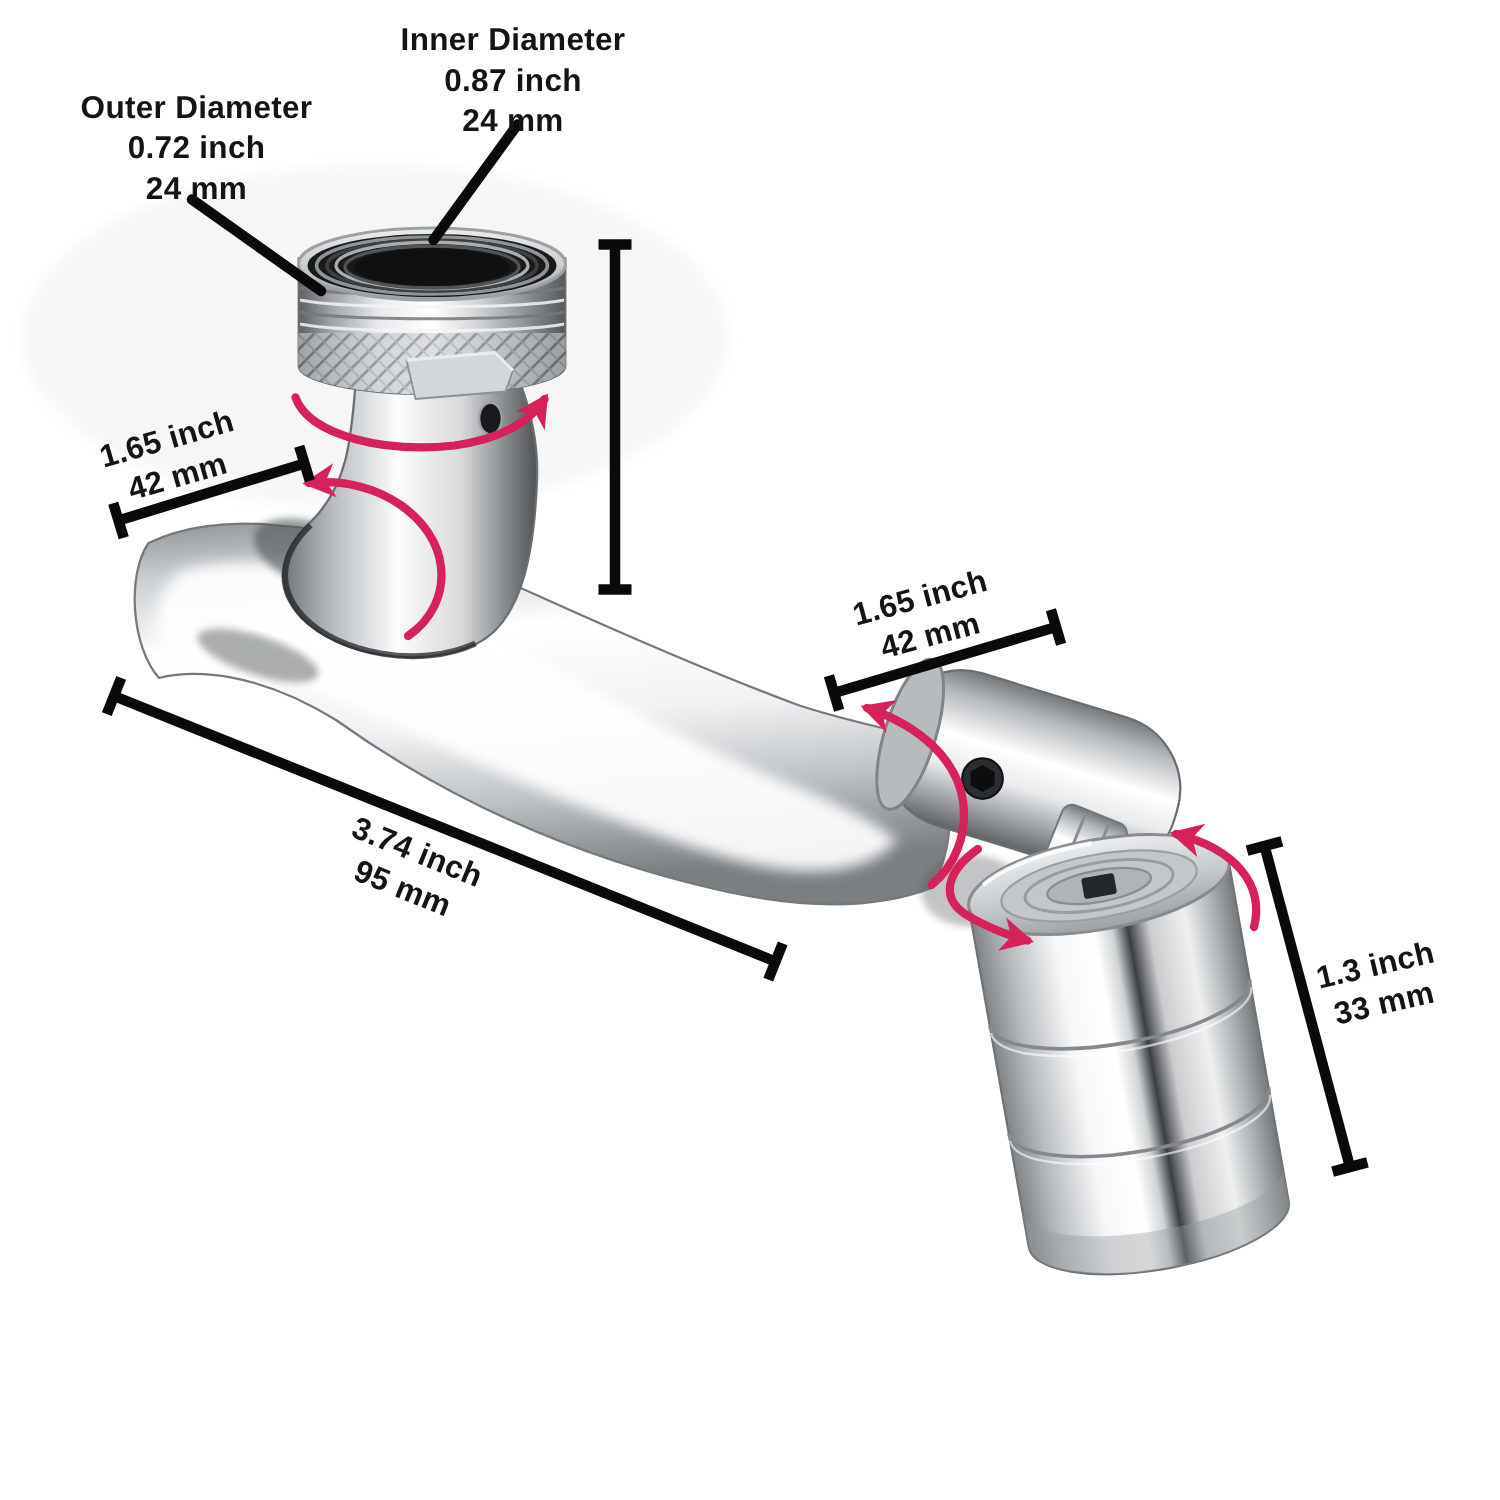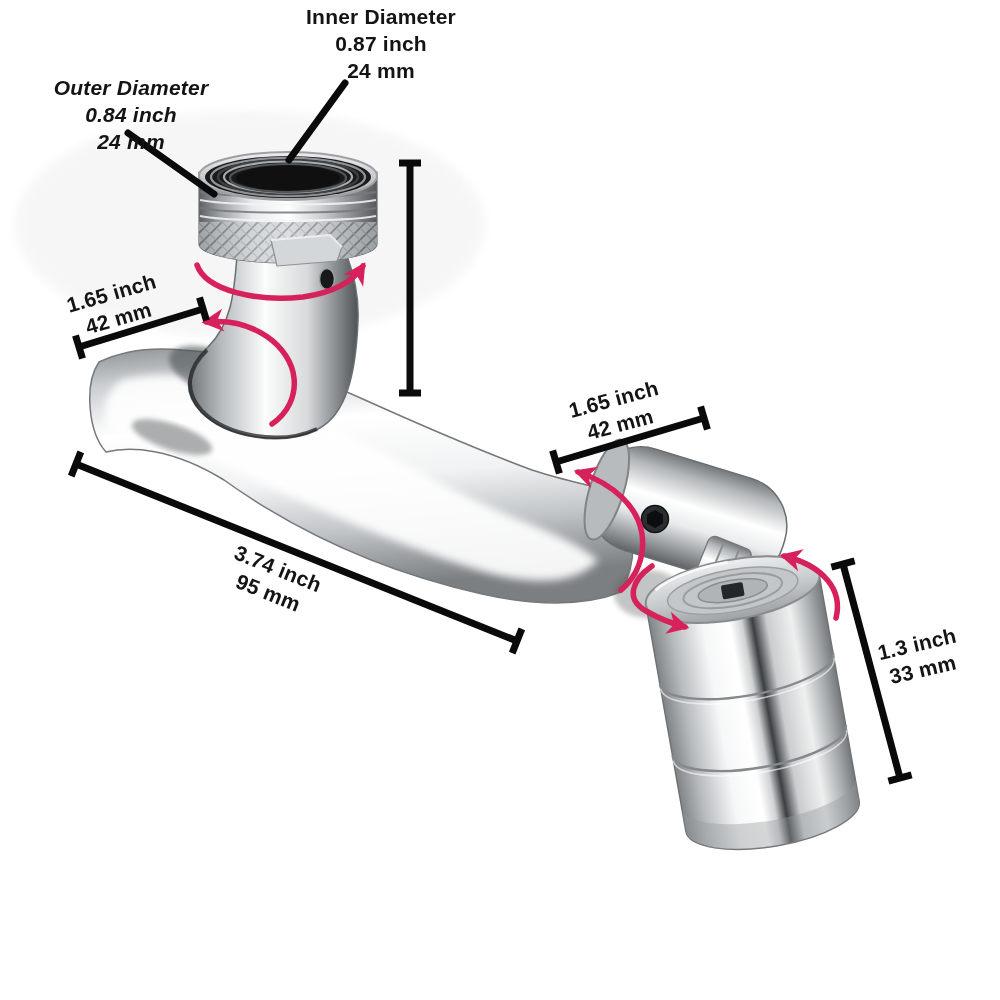--- a/index.html
+++ b/index.html
@@ -203,27 +203,27 @@
         <line x1="521.8" y1="628.9" x2="512.2" y2="653.1"></line>
       </g>
       <g>
         <line x1="843" y1="564" x2="900" y2="778"></line>
         <line x1="831.4" y1="567.1" x2="854.6" y2="560.9"></line>
         <line x1="888.4" y1="781.1" x2="911.6" y2="774.9"></line>
       </g>
     </g>
   </svg>
 
-  <div class="lbl big c" style="left:131px;top:114px;font-style:italic;">
+  <div class="lbl big c" style="left:131px;top:99px;">
     <span>Outer Diameter</span>
-    <span>0.84 inch</span>
+    <span>0.72 inch</span>
     <span>24 mm</span>
   </div>
 
-  <div class="lbl big c" style="left:342px;top:43px;margin-left:39px;">
+  <div class="lbl big c" style="left:342px;top:54px;">
     <span>Inner Diameter</span>
     <span>0.87 inch</span>
     <span>24 mm</span>
   </div>
 
 
   <div class="lbl rL" style="left:115px;top:306px;">
     <span>1.65 inch</span>
     <span>42 mm</span>
   </div>

